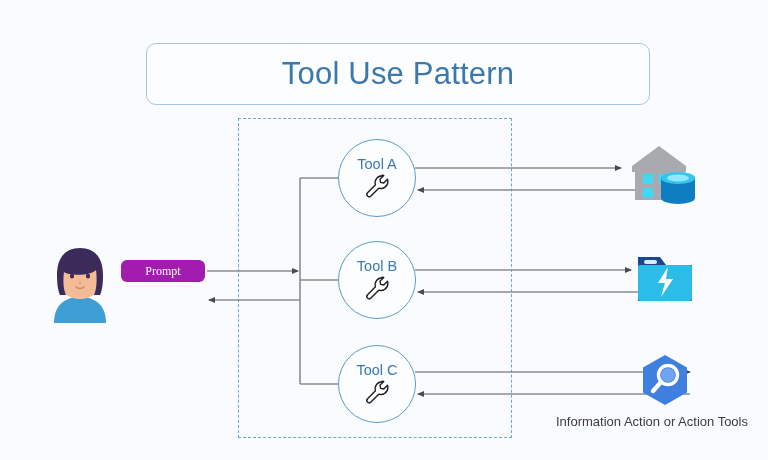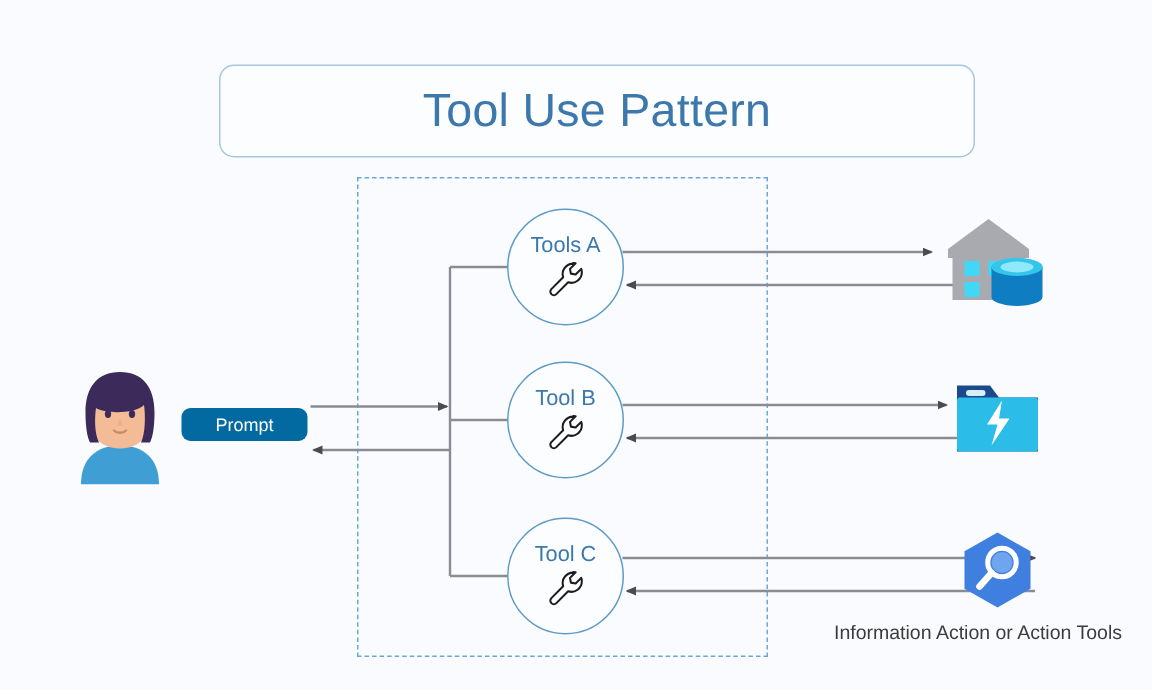--- a/index.html
+++ b/index.html
@@ -104,22 +104,23 @@
     border-radius: 6px;
     display: flex;
     align-items: center;
     justify-content: center;
     font-size: 12px;
     color: #ffffff;
     box-sizing: border-box;
   }
   #prompt-pill {
     left: 121px;
-    top: 272px;
-    background: #0369a1;
+    top: 260px;
+    background: #a21caf;
+    font-family: Liberation Serif, serif;
   }
   #response-pill {
     left: 121px;
     top: 289px;
     background: #34761a;
   }
 
   
   #user-avatar {
     position: absolute;
@@ -194,21 +195,21 @@
     <path d="M30 42 C32 44 36 44 38 42" stroke="#c98b66" stroke-width="1.6" fill="none" stroke-linecap="round"></path>
     <path d="M34 34 L32 39 L36 39 Z" fill="#e0a77f" opacity="0.55"></path>
   </svg>
 
   <div class="pill" id="prompt-pill">
     <span>Prompt</span>
   </div>
 
 
   <div class="tool-node" id="tool-a">
-    <span class="tool-label">Tools A</span>
+    <span class="tool-label">Tool A</span>
     <svg class="wrench-icon" viewBox="0 0 32 32">
       <path d="M22.3 3.4 a8.6 8.6 0 0 0 -8.2 11.2 L4.4 24.3 a2.9 2.9 0 0 0 0 4.1 a2.9 2.9 0 0 0 4.1 0 l9.7 -9.7 a8.6 8.6 0 0 0 11.2 -8.2 a8.6 8.6 0 0 0 -0.5 -2.8 l-4.6 4.6 l-3.9 -0.7 l-0.7 -3.9 l4.6 -4.6 a8.6 8.6 0 0 0 -2 -0.3 z" fill="#ffffff" stroke="#1d1d1f" stroke-width="1.7" stroke-linejoin="round"></path>
     </svg>
   </div>
 
   <div class="tool-node" id="tool-c">
     <span class="tool-label">Tool C</span>
     <svg class="wrench-icon" viewBox="0 0 32 32">
       <path d="M22.3 3.4 a8.6 8.6 0 0 0 -8.2 11.2 L4.4 24.3 a2.9 2.9 0 0 0 0 4.1 a2.9 2.9 0 0 0 4.1 0 l9.7 -9.7 a8.6 8.6 0 0 0 11.2 -8.2 a8.6 8.6 0 0 0 -0.5 -2.8 l-4.6 4.6 l-3.9 -0.7 l-0.7 -3.9 l4.6 -4.6 a8.6 8.6 0 0 0 -2 -0.3 z" fill="#ffffff" stroke="#1d1d1f" stroke-width="1.7" stroke-linejoin="round"></path>
     </svg>

